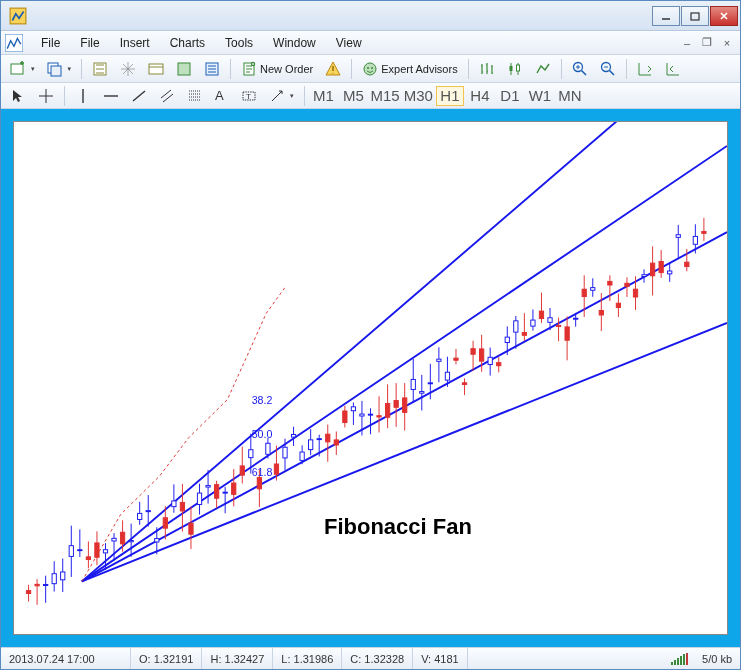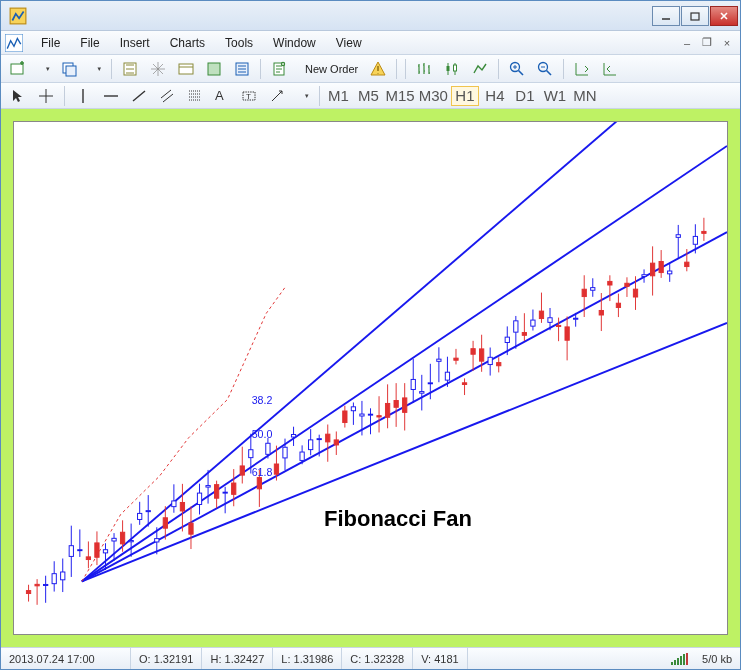--- a/index.html
+++ b/index.html
@@ -1,54 +1,54 @@
 <!DOCTYPE html>
 <html><head>
 <meta charset="utf-8">
 <style>
 * { margin: 0; padding: 0; box-sizing: border-box; font-family: "Segoe UI", Tahoma, sans-serif; }
 body { background: #fff; width: 741px; height: 670px; overflow: hidden; }
 
-.window { width: 741px; height: 670px; border: 1px solid #5a8bc0; display: flex; flex-direction: column; background: #bef264; box-shadow: 0 0 4px rgba(0,0,0,0.3); }
+.window { width: 741px; height: 670px; border: 1px solid #5a8bc0; display: flex; flex-direction: column; background: #0ea5e9; box-shadow: 0 0 4px rgba(0,0,0,0.3); }
 
 .titlebar { height: 30px; background: linear-gradient(#e9f0f8, #d6e3f3); display: flex; align-items: center; padding: 0 2px; border-bottom: 1px solid #b8c8dc; }
 .titlebar-icon { width: 18px; height: 18px; margin: 0 6px; }
 .titlebar-spacer { flex: 1; }
 .win-btn { width: 28px; height: 20px; border: 1px solid #6b8bb0; background: linear-gradient(#f4f8fc, #dbe7f4); display: flex; align-items: center; justify-content: center; font-size: 11px; cursor: pointer; margin-left: 1px; }
 .win-btn.close { background: linear-gradient(#e48a82, #c9312c); border-color: #9c2622; color: #fff; }
 .win-btn svg { width: 10px; height: 10px; }
 
 .menubar { height: 24px; background: linear-gradient(#fafcfe, #e8eef6); display: flex; align-items: center; padding: 0 4px; border-bottom: 1px solid #c9d5e4; font-size: 12px; color: #222; }
 .mt-icon { width: 18px; height: 18px; margin-right: 8px; }
 .menu-item { padding: 3px 10px; cursor: pointer; }
 .menu-spacer { flex: 1; }
 .mdi-btn { width: 18px; height: 16px; display: flex; align-items: center; justify-content: center; font-size: 11px; color: #555; cursor: pointer; margin-left: 2px; }
 
 .toolbar { height: 28px; background: linear-gradient(#fbfdff, #e8eef6); border-bottom: 1px solid #c9d5e4; display: flex; align-items: center; padding: 2px 4px; gap: 2px; }
-.tb-btn { min-width: 24px; height: 22px; padding: 0 4px; display: flex; align-items: center; justify-content: flex-start; cursor: pointer; border: 1px solid transparent; border-radius: 2px; font-size: 11px; gap: 18px; }
+.tb-btn { min-width: 24px; height: 22px; padding: 0 4px; display: flex; align-items: center; justify-content: flex-start; cursor: pointer; border: 1px solid transparent; border-radius: 2px; font-size: 11px; gap: 3px; }
 .tb-sep { width: 1px; height: 20px; background: #c3cddb; margin: 0 3px; }
 .tb-label { color: #222; }
 .dropdown-arrow { font-size: 7px; color: #444; margin-left: 2px; }
 
 .toolbar2 { height: 26px; background: linear-gradient(#fbfdff, #e8eef6); border-bottom: 1px solid #c9d5e4; display: flex; align-items: center; padding: 2px 4px; gap: 2px; }
 .tf-btn { min-width: 28px; height: 20px; display: flex; align-items: center; justify-content: center; font-size: 15px; color: #555; cursor: pointer; border: 1px solid transparent; }
 .tf-btn.active { background: #fff8e0; border: 1px solid #f0c44e; }
 
 .chart-area { flex: 1; background: #fff; position: relative; border: 1px solid #888; margin: 12px; overflow: hidden; }
 
 .statusbar { height: 22px; background: linear-gradient(#fbfdff, #e8eef6); border-top: 1px solid #c9d5e4; display: flex; align-items: center; font-size: 11px; color: #333; }
 .status-cell { padding: 4px 8px; border-right: 1px solid #c9d5e4; height: 100%; display: flex; align-items: center; }
 .status-spacer { flex: 1; }
 .status-bars { display: flex; gap: 1px; align-items: flex-end; height: 12px; margin: 0 6px; }
 .status-bars span { width: 2px; background: #3a8a3a; }
 
 svg.ic { width: 16px; height: 16px; }
 
 .chart-svg { position: absolute; inset: 0; width: 100%; height: 100%; }
-.chart-label { position: absolute; font-size: 22px; font-weight: bold; color: #000; left: 310px; top: 384px; }
+.chart-label { position: absolute; font-size: 22px; font-weight: bold; color: #000; left: 310px; top: 392px; }
 .fib-text { font-size: 11px; fill: #1818ee; }
 </style>
 </head>
 <body>
 
 <div class="window">
 
   <div class="titlebar">
     <svg class="titlebar-icon" viewBox="0 0 16 16">
       <rect x="1" y="1" width="14" height="14" fill="#f7d35a" stroke="#bb8a12"></rect>
@@ -144,20 +144,29 @@
         </svg>
       <span class="tb-label">New Order</span>
     </div>
     <div class="tb-btn">
         <svg class="ic" viewBox="0 0 16 16">
           <path d="M8 1 L15 14 L1 14 Z" fill="#f7d35a" stroke="#bb8a12"></path>
           <path d="M8 5v5M8 12v0.5" stroke="#7a5800" stroke-width="1.2"></path>
         </svg>
       </div>
     <div class="tb-sep"></div>
+    <div class="tb-btn">
+      <svg class="ic" viewBox="0 0 16 16">
+          <circle cx="8" cy="8" r="6" fill="#bfe0bf" stroke="#3a8a3a"></circle>
+          <circle cx="6" cy="7" r="1" fill="#3a8a3a"></circle>
+          <circle cx="10" cy="7" r="1" fill="#3a8a3a"></circle>
+          <path d="M5 10 Q8 13 11 10" stroke="#3a8a3a" fill="none"></path>
+        </svg>
+      <span class="tb-label">Expert Advisors</span>
+    </div>
     <div class="tb-sep"></div>
     <div class="tb-btn">
         <svg class="ic" viewBox="0 0 16 16">
           <path d="M3 3v10M3 5h-1M3 11h1 M8 2v11M8 4h-1M8 10h1 M13 4v9M13 6h-1M13 12h1" stroke="#3a8a3a" stroke-width="1.2"></path>
         </svg>
       </div>
     <div class="tb-btn">
         <svg class="ic" viewBox="0 0 16 16">
           <path d="M4 2v12M11 2v12" stroke="#3a8a3a"></path>
           <rect x="2.5" y="5" width="3" height="5" fill="#3a8a3a"></rect>

